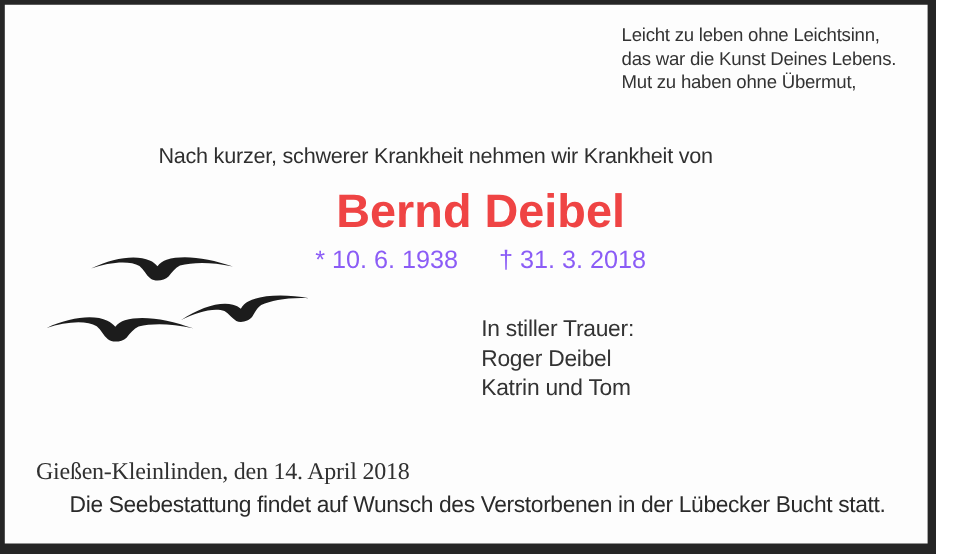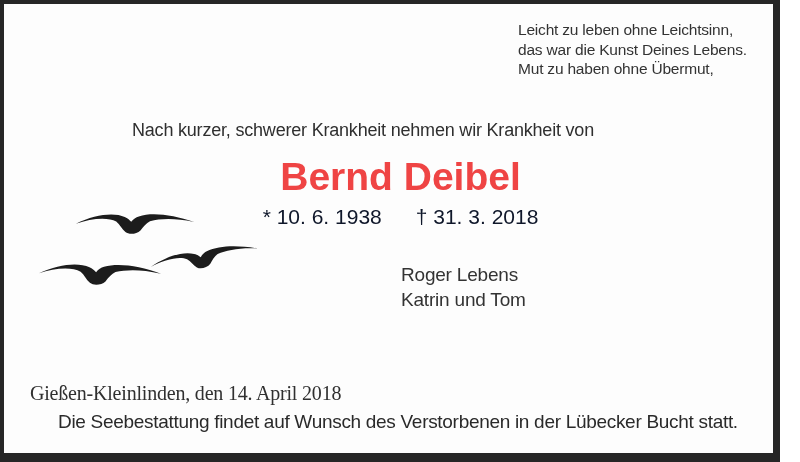--- a/index.html
+++ b/index.html
@@ -53,21 +53,21 @@
     color: #ef4444;
     white-space: nowrap;
   }
   .dates {
     position: absolute;
     top: 201px;
     left: 2px;
     width: 789px;
     text-align: center;
     font-size: 21px;
-    color: #0f172a;
+    color: #8b5cf6;
     white-space: nowrap;
   }
   .dates .gap { display: inline-block; width: 34px; }
   .mourners {
     position: absolute;
     left: 397px;
     top: 259px;
     font-size: 19px;
     line-height: 24.5px;
     letter-spacing: -0.2px;
@@ -132,21 +132,22 @@
       <path fill="#1c1c1c" d="M2,20 C22,10 42,7 54,12 C57,13 59,15 61,17 C63,14 66,12 69,11 C84,6 106,9 128,16 C107,12 92,13 81,16 C77,18 74,22 71,26 C67,30 59,31 55,28 C51,25 49,20 45,17 C36,12 18,14 2,20 Z"></path>
     </svg>
   </div>
   <div class="gull gull-3">
     <svg viewBox="0 0 130 32" xmlns="http://www.w3.org/2000/svg" aria-hidden="true">
       <path fill="#1c1c1c" d="M2,20 C22,10 42,7 54,12 C57,13 59,15 61,17 C63,14 66,12 69,11 C84,6 106,9 128,16 C107,12 92,13 81,16 C77,18 74,22 71,26 C67,30 59,31 55,28 C51,25 49,20 45,17 C36,12 18,14 2,20 Z"></path>
     </svg>
   </div>
 
   <div class="mourners">
-    <span>Roger Lebens</span>
+    <span>In stiller Trauer:</span>
+    <span>Roger Deibel</span>
     <span>Katrin und Tom</span>
   </div>
 
   <div class="place-date">Gießen-Kleinlinden, den 14. April 2018</div>
 
   <div class="burial">Die Seebestattung findet auf Wunsch des Verstorbenen in der Lübecker Bucht statt.</div>
 
 </div>
 
 </body></html>

